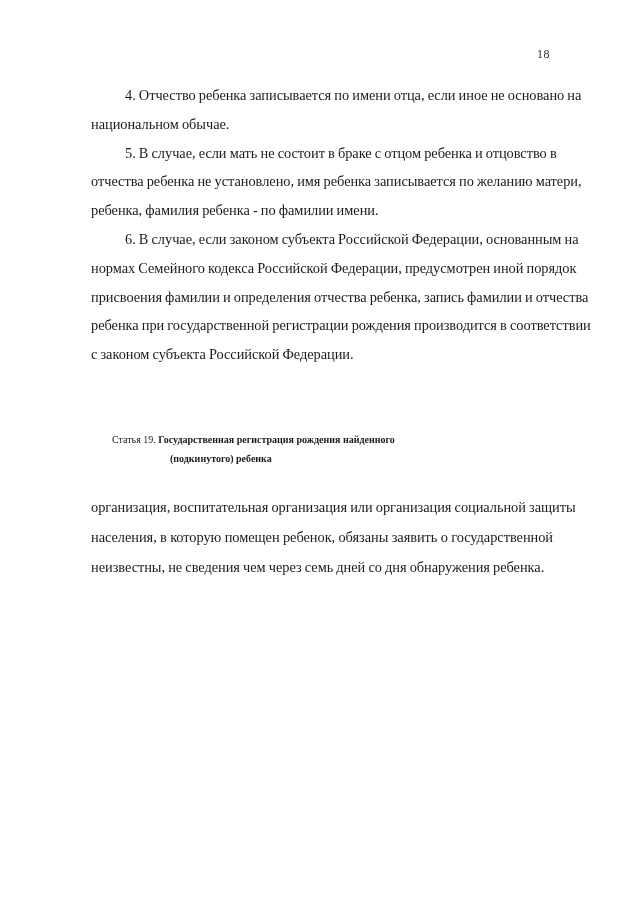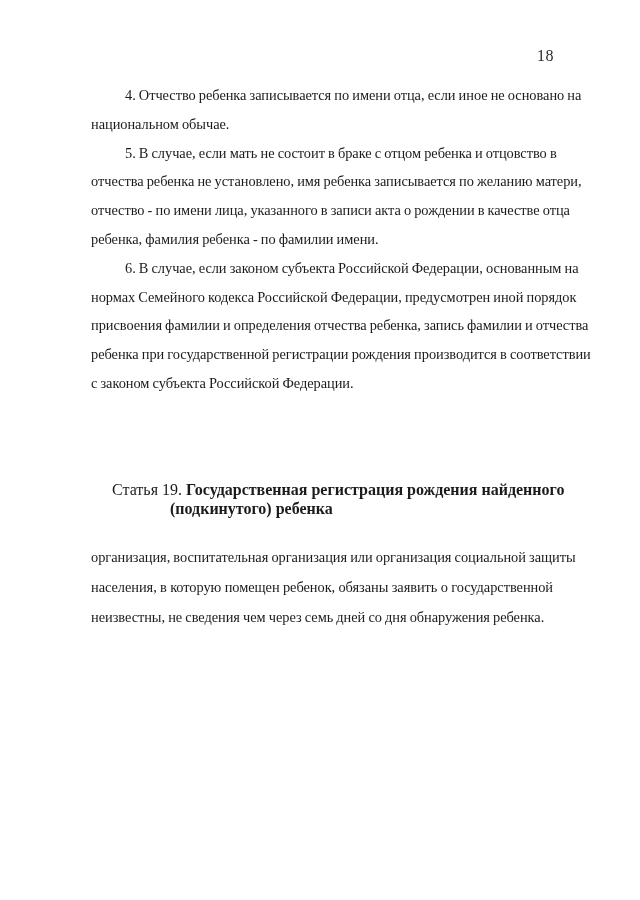--- a/index.html
+++ b/index.html
@@ -11,44 +11,44 @@
   }
   .page {
     position: relative;
     width: 640px; height: 900px;
     background: #ffffff;
     overflow: hidden;
   }
   .pagenum {
     position: absolute;
     left: 537px; top: 47px;
-    font-size: 16px;
+    font-size: 12px;
     letter-spacing: 0.5px;
     color: #2b2b2b;
   }
   .content {
     position: absolute;
     left: 63px; top: 81px;
     width: 490px;
     font-size: 14.4px;
   }
   .para { line-height: 28.8px; margin-left: 28px; }
   .para .line {
     white-space: nowrap;
     text-align: justify;
     text-align-last: justify;
     word-spacing: -0.4px;
     letter-spacing: -0.05px;
   }
   .para .line.last { text-align-last: left; }
   .para .line.first { padding-left: 34px; }
   .heading {
-    margin-top: 82px;
+    margin-top: 61px;
     line-height: 19px;
-    font-size: 16px;
+    font-size: 10px;
   }
   .hline1 { padding-left: 49px; white-space: nowrap; }
   .hline2 { padding-left: 107px; white-space: nowrap; }
   .hbold { font-weight: bold; }
   .p1 { margin-top: 24px; }
   .p1.para { line-height: 30px; }
 </style>
 </head>
 <body>
 
@@ -58,21 +58,20 @@
   <div class="content">
 
     <div class="para">
         <div class="line first">4. Отчество ребенка записывается по имени отца, если иное не  основано на</div>
         <div class="line last">национальном обычае.</div>
       </div>
 
     <div class="para">
         <div class="line first">5. В случае, если мать не состоит в браке с отцом ребенка и отцовство в</div>
         <div class="line">отчества ребенка не установлено, имя ребенка записывается по желанию матери,</div>
-        <div class="line">отчество - по имени лица, указанного в записи акта о рождении в качестве отца</div>
         <div class="line last">ребенка,  фамилия ребенка - по фамилии имени.</div>
       </div>
 
 
     <div class="para">
         <div class="line first">6. В случае, если законом субъекта Российской Федерации, основанным на</div>
         <div class="line">нормах Семейного кодекса Российской Федерации, предусмотрен иной порядок</div>
         <div class="line">присвоения фамилии и определения отчества ребенка, запись фамилии и отчества</div>
         <div class="line">ребенка при государственной регистрации рождения производится в соответствии</div>
         <div class="line last">с законом субъекта Российской Федерации.</div>

